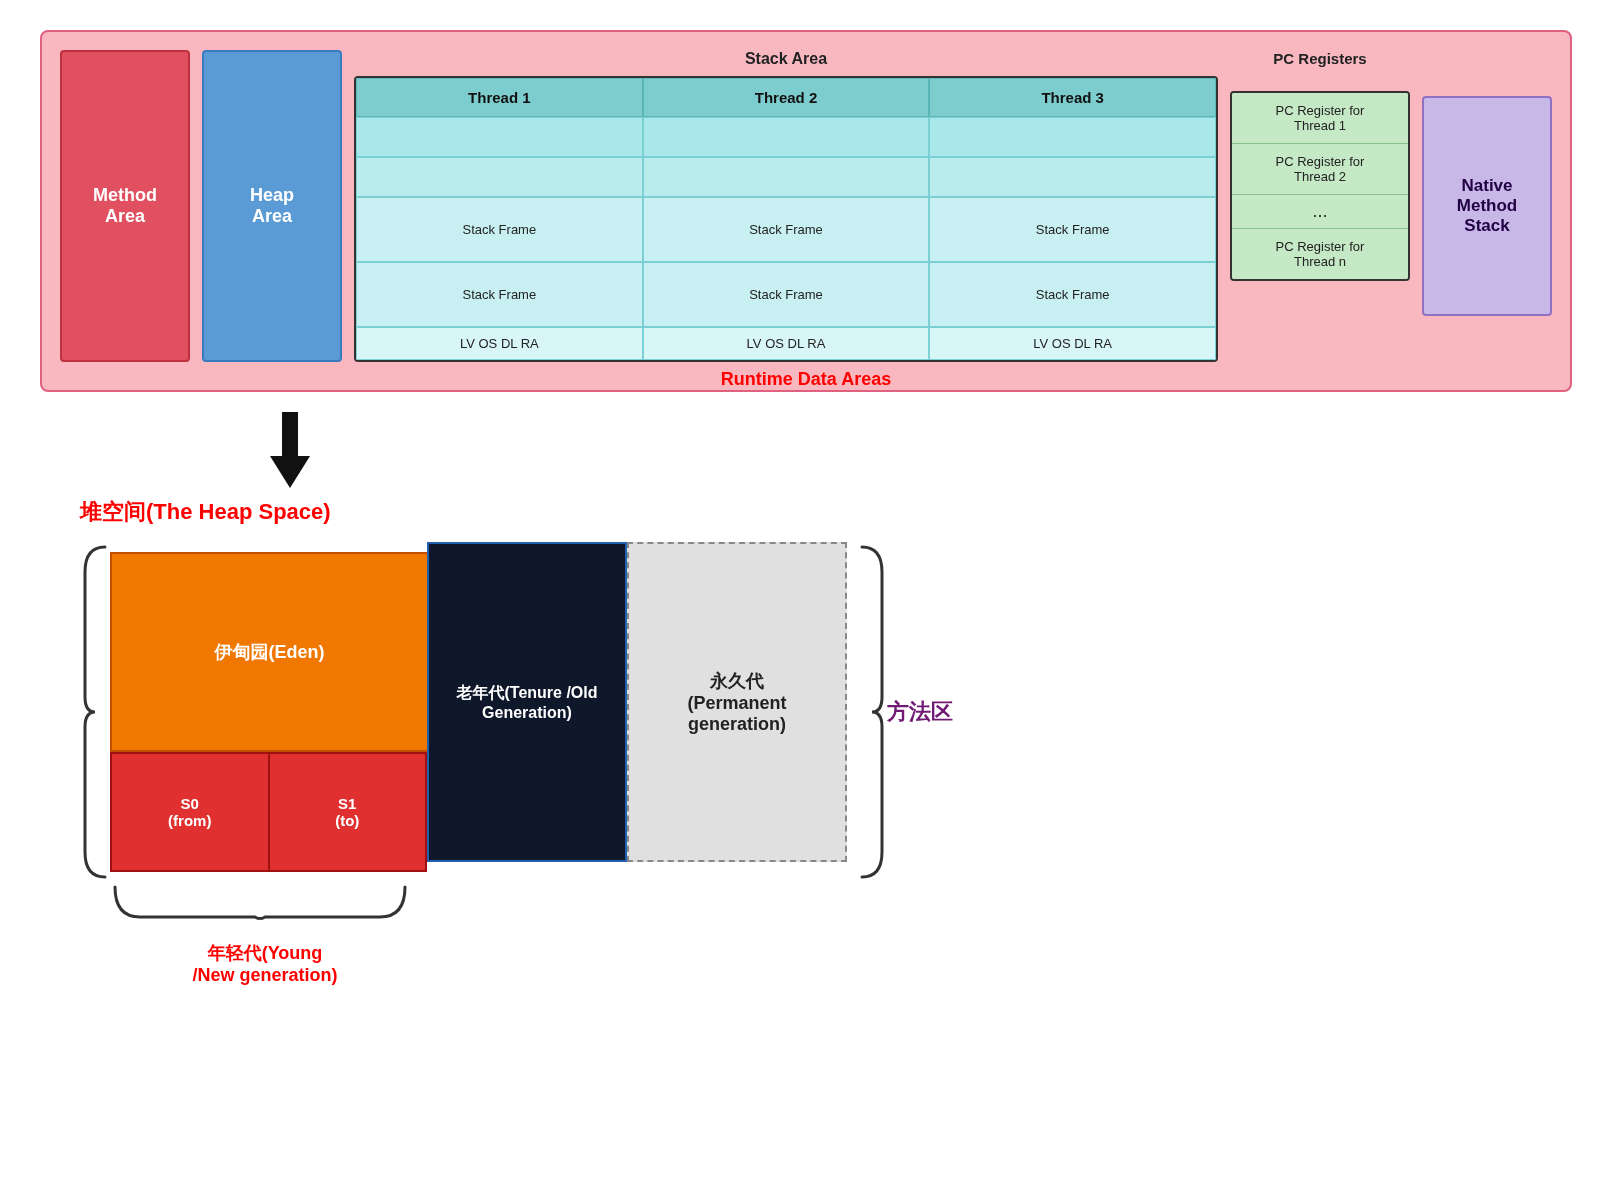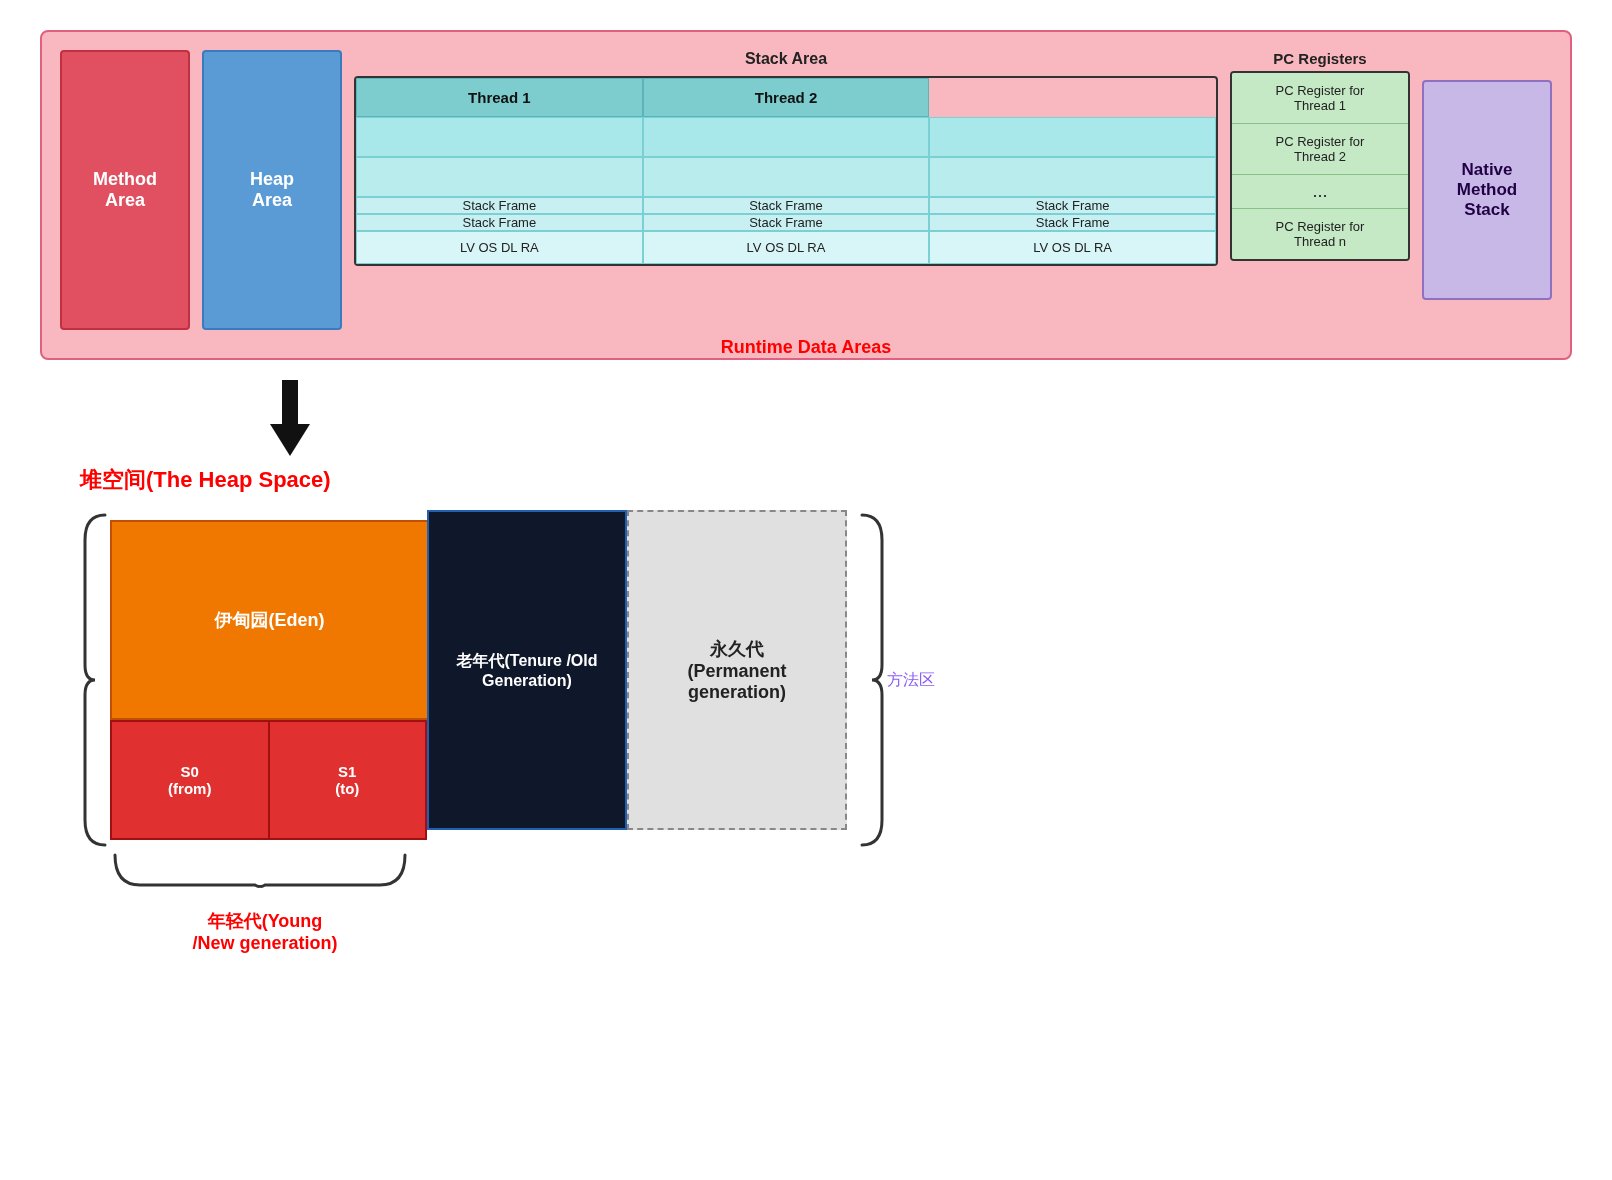--- a/index.html
+++ b/index.html
@@ -117,21 +117,21 @@
     .thread-empty2 {
       background: #b8eced;
       border: 1px solid #7ad0d3;
       height: 40px;
     }
 
     .stack-frame-cell {
       background: #c8f0f2;
       border: 1px solid #7ad0d3;
       text-align: center;
-      padding: 0 4px;
+      padding: 24px 4px;
       font-size: 13px;
       color: #222;
     }
 
     .lv-cell {
       background: #d8f5f7;
       border: 1px solid #7ad0d3;
       text-align: center;
       padding: 8px 4px;
       font-size: 13px;
@@ -144,21 +144,21 @@
       flex-direction: column;
       align-items: center;
       flex-shrink: 0;
       width: 180px;
     }
 
     .pc-label {
       font-weight: bold;
       font-size: 15px;
       color: #222;
-      margin-bottom: 4px;
+      margin-bottom: 24px;
       text-align: center;
     }
 
     .pc-registers-box {
       border: 2px solid #333;
       border-radius: 4px;
       overflow: hidden;
       width: 100%;
     }
 
@@ -327,23 +327,23 @@
 
     
     .right-brace-label {
       display: flex;
       flex-direction: row;
       align-items: center;
       margin-left: 10px;
     }
 
     .fanfa-label {
-      color: #8b5cf6;
-      font-weight: normal;
-      font-size: 16px;
+      color: #701a75;
+      font-weight: bold;
+      font-size: 22px;
     }
 
     
     .young-gen-label {
       color: red;
       font-weight: bold;
       font-size: 18px;
       padding-left: 10px;
       margin-top: 15px;
       text-align: center;
@@ -366,20 +366,21 @@
 Area</span>
   </div>
 
   <div class="stack-section">
     <div class="stack-area-label">Stack Area</div>
     <div class="stack-threads-container">
 
       <div class="stack-threads-row">
         <div class="thread-header">Thread 1</div>
         <div class="thread-header">Thread 2</div>
+        <div class="thread-header">Thread 3</div>
       </div>
 
       <div class="stack-threads-row">
         <div class="thread-empty"></div>
         <div class="thread-empty"></div>
         <div class="thread-empty"></div>
       </div>
       <div class="stack-threads-row">
         <div class="thread-empty2"></div>
         <div class="thread-empty2"></div>

